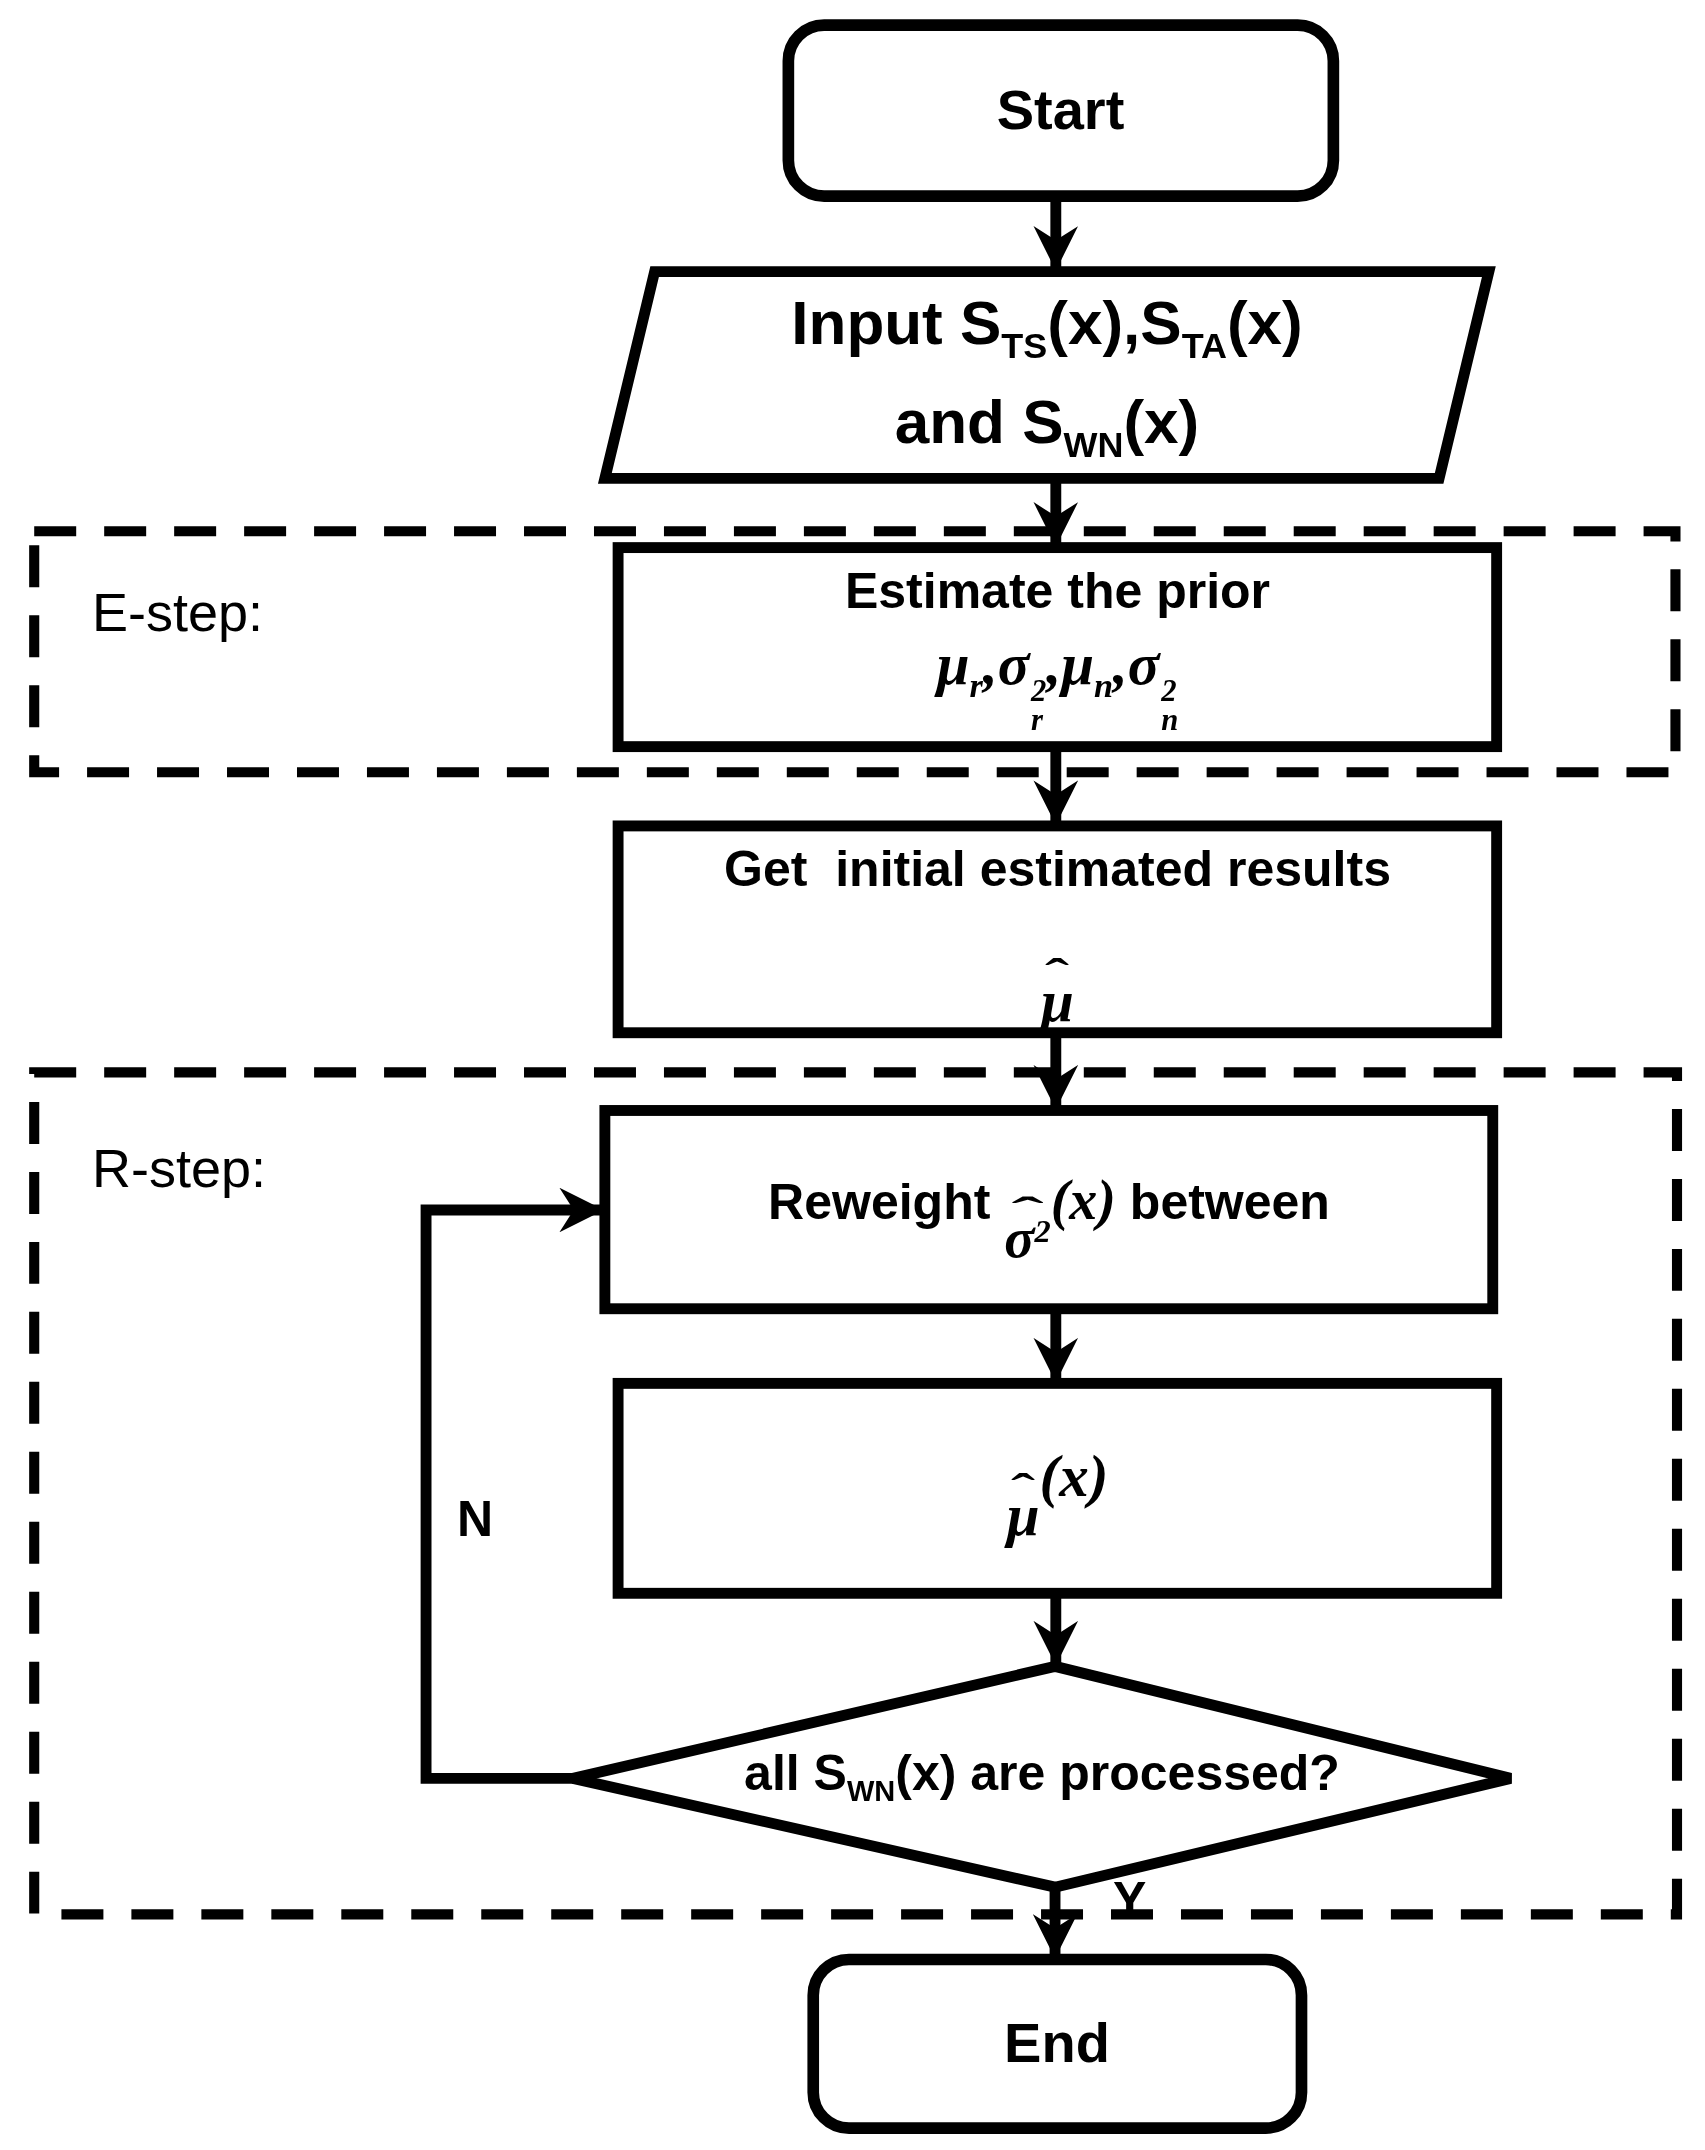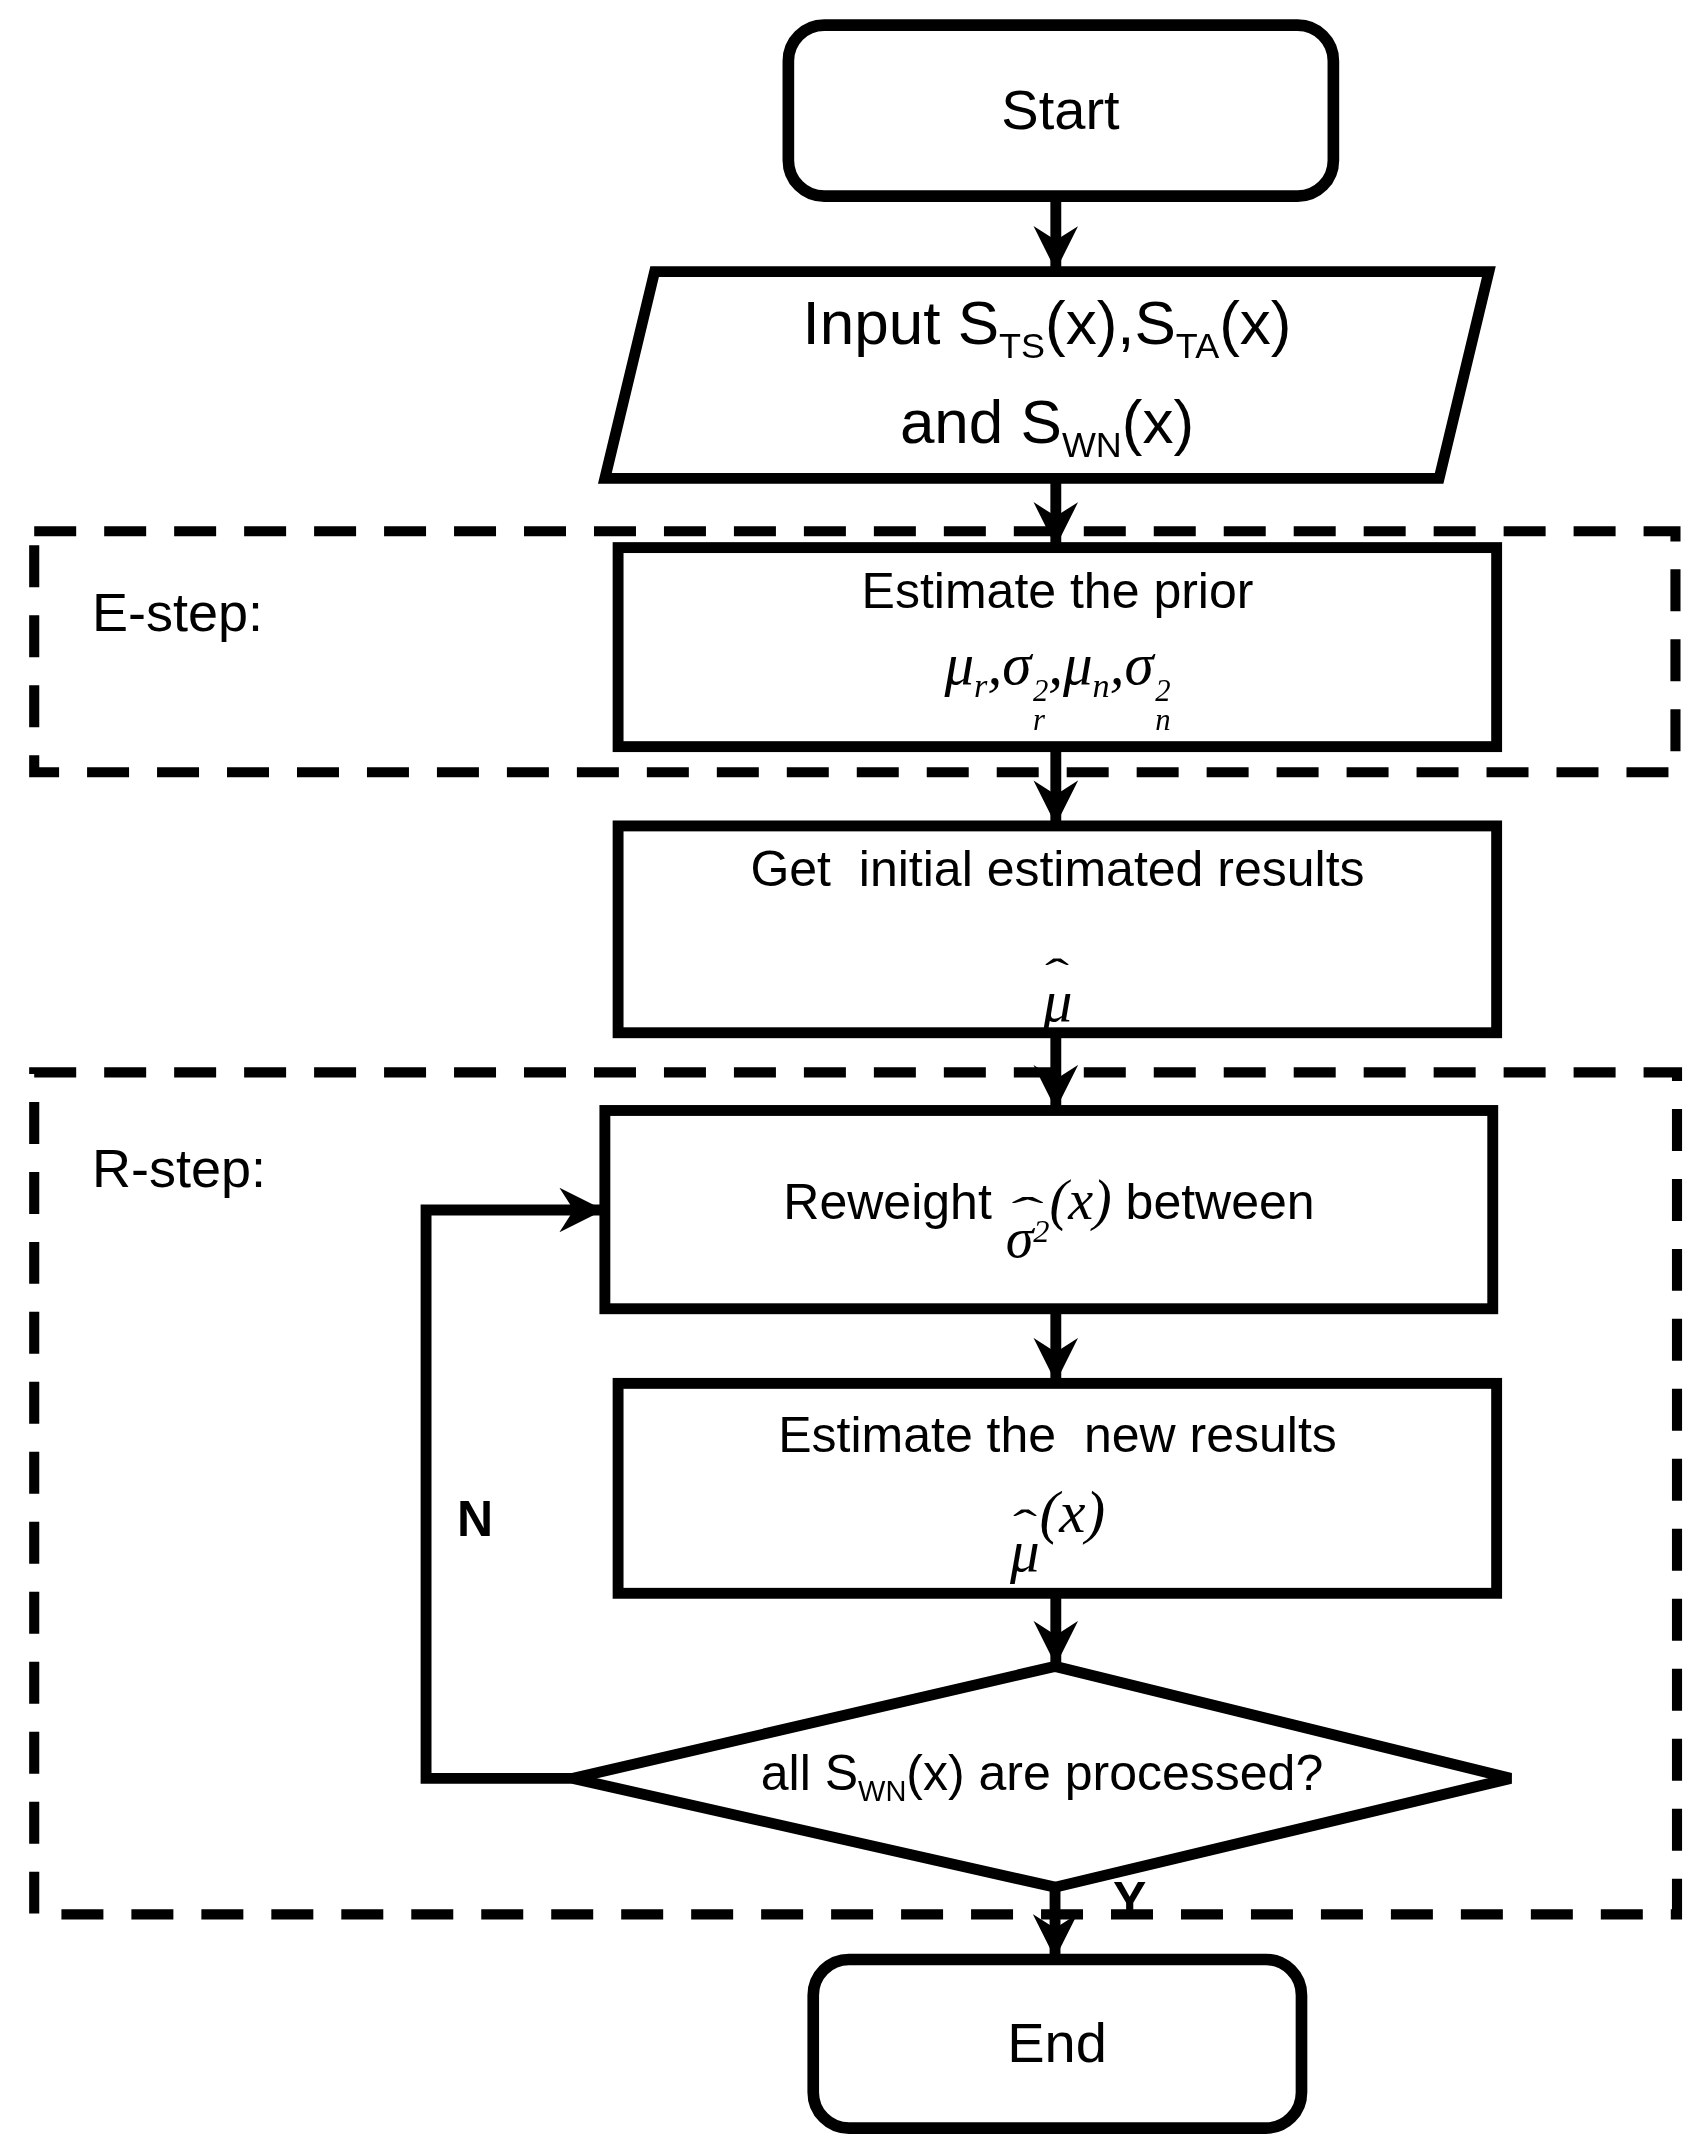--- a/index.html
+++ b/index.html
@@ -11,20 +11,21 @@
     color:#000;
     overflow:hidden;
   }
   #shapes{position:absolute;left:0;top:0;width:100%;height:100%;}
   .txt{
     position:absolute;
     display:flex;flex-direction:column;
     align-items:center;justify-content:center;
     text-align:center;
     line-height:1.15;
+    font-weight:bold;
   }
   .t{white-space:pre;}
   .line{white-space:pre;}
   
   .sb{font-size:0.58em;vertical-align:-0.38em;letter-spacing:0;}
   
   .serif{font-family:"Liberation Serif","DejaVu Serif",serif;font-style:italic;}
   
   .ss{
     display:inline-flex;flex-direction:column;align-items:flex-start;
@@ -104,21 +105,20 @@
 
   <div class="steplabel" style="left:92px;top:1141px;">
     <span class="t">R-step:</span>
   </div>
 
   <div class="txt" style="left:605px;top:1117px;width:888px;height:187px;font-size:50px;gap:12.4px;text-align:center;">
     <span class="line"><span class="t">Reweight </span><span class="serif" style="font-size:56px;"><span class="hatw"><span class="hat wide">ˆ</span><span><span>σ</span><span class="sp">2</span></span></span><span>(x)</span></span><span class="t"> between</span></span>
   </div>
 
   <div class="txt" style="left:618px;top:1389px;width:879px;height:197px;font-size:50px;gap:14px;">
-    <span class="line">Estimate the  new results</span>
     <span class="line serif" style="font-size:59px;"><span class="hatw"><span class="hat">ˆ</span><span>μ</span></span><span>(x)</span></span>
   </div>
 
   <div class="txt" style="left:573px;top:1666px;width:938px;height:221px;font-size:50px;">
     <span class="line"><span class="t">all S</span><span class="sb">WN</span><span class="t">(x) are processed?</span></span>
   </div>
 
   <div class="branchlabel" style="left:457px;top:1494px;">
     <span class="t">N</span>
   </div>

